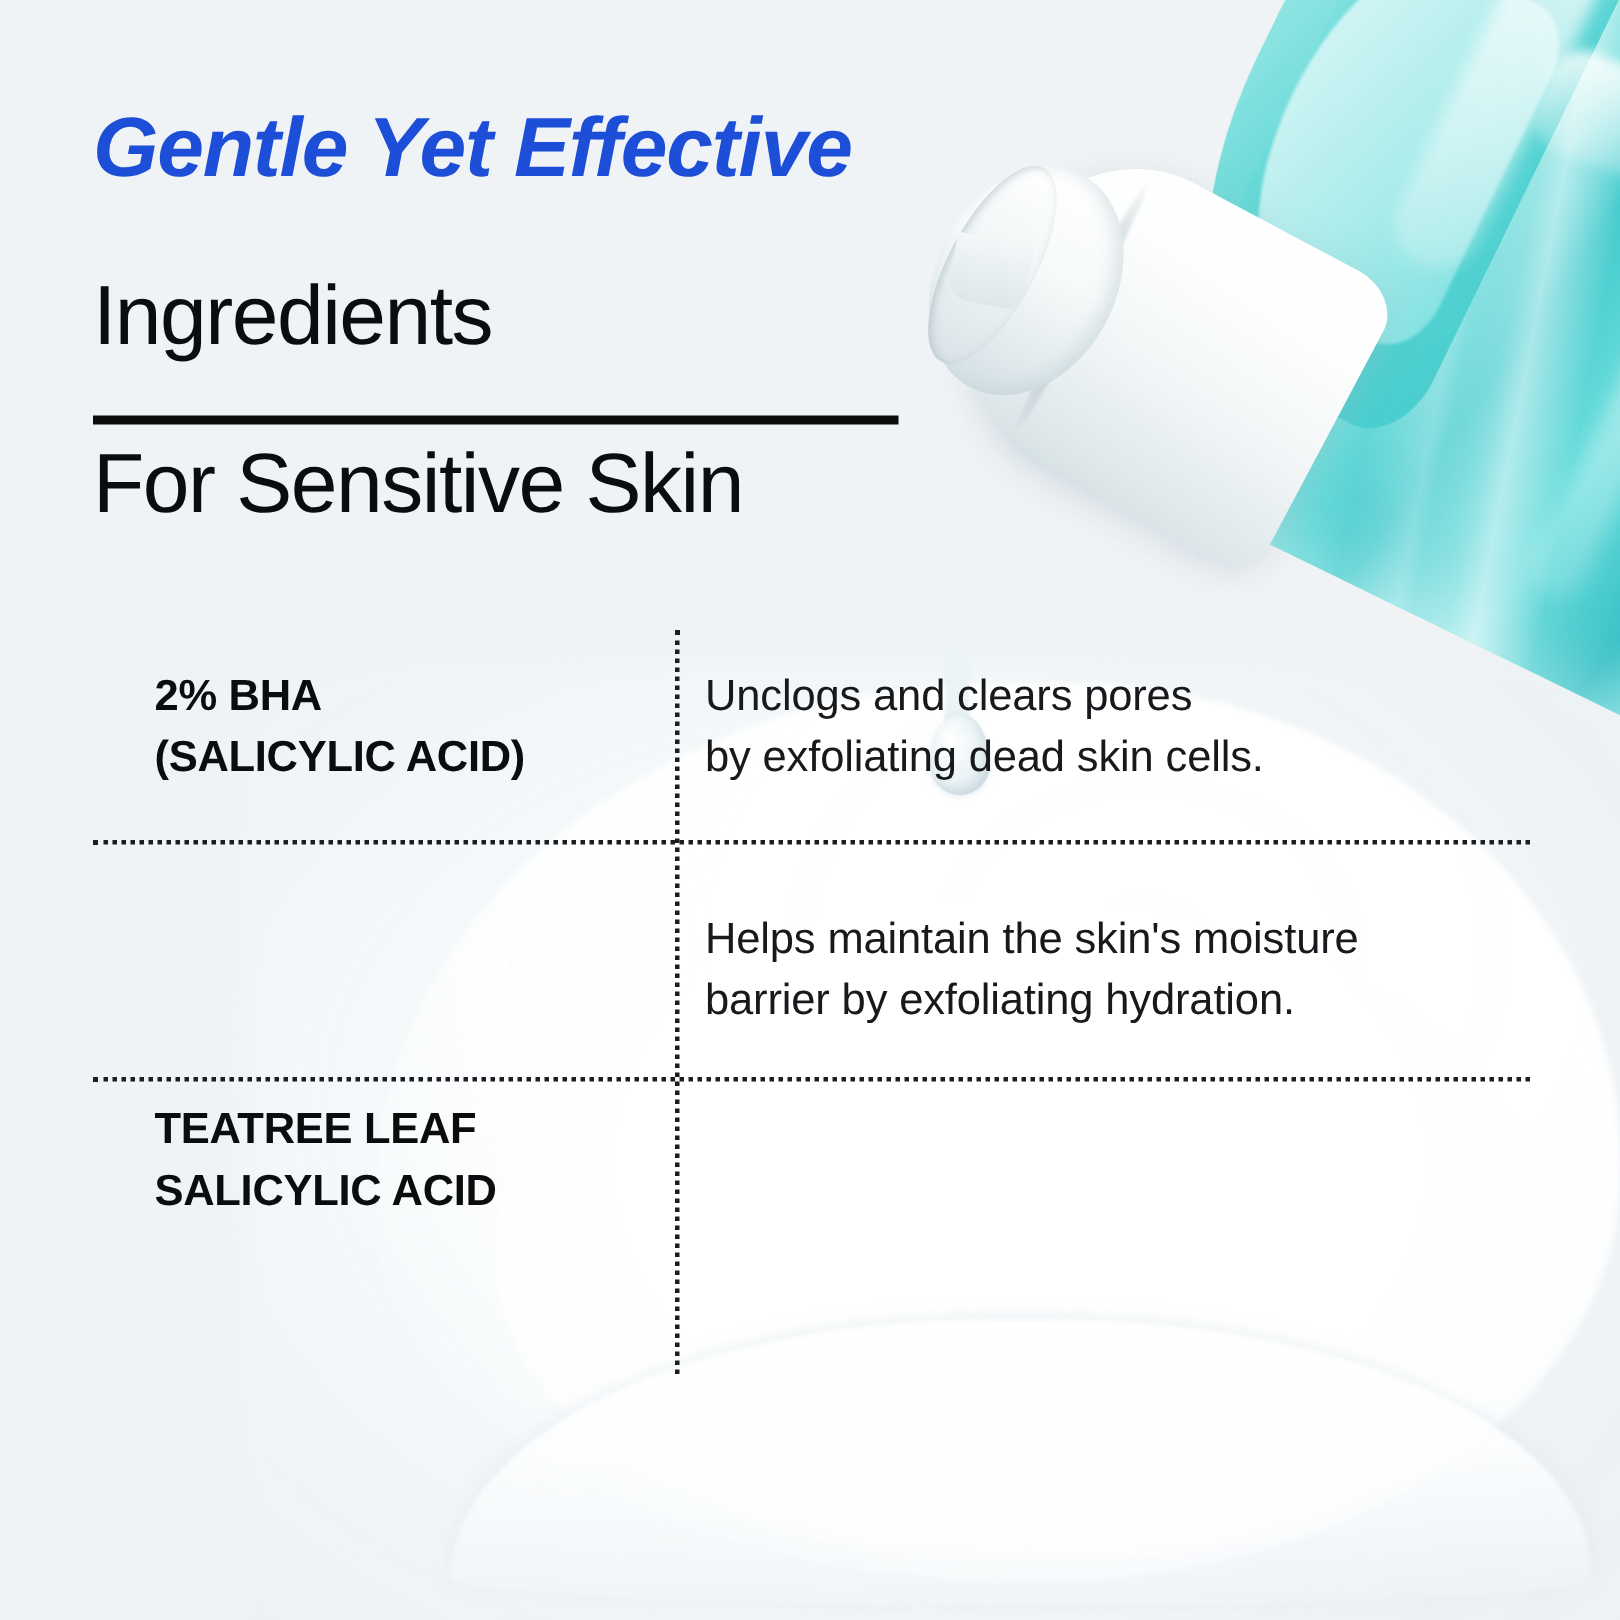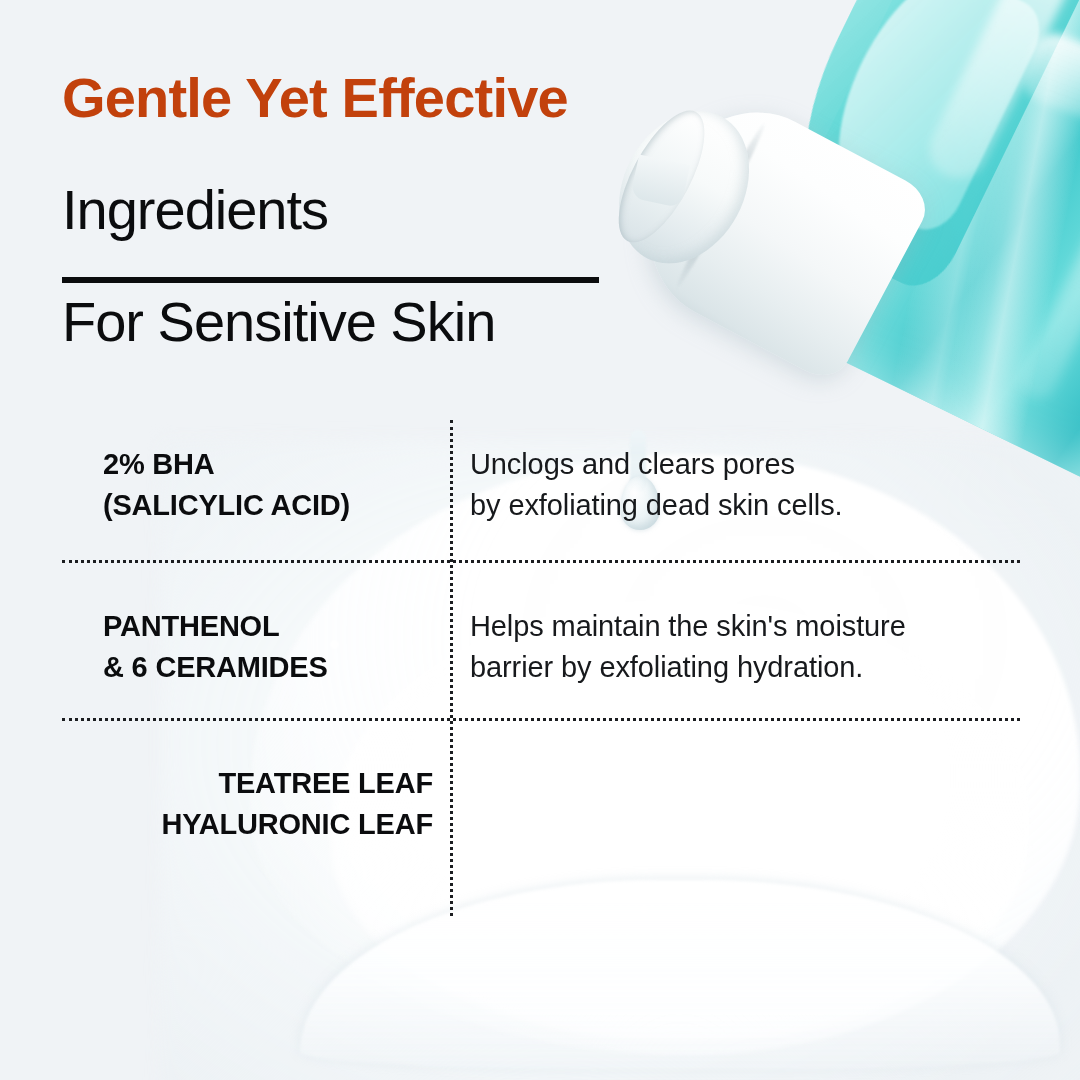--- a/index.html
+++ b/index.html
@@ -267,22 +267,23 @@
     top: 62px;
     width: 660px;
   }
   .hl-line {
     font-size: 56px;
     line-height: 72px;
     letter-spacing: -0.8px;
     white-space: nowrap;
   }
   .hl-teal {
-    color: #c2410c;
+    color: #1d4ed8;
     font-weight: 700;
+    font-style: italic;
   }
   .hl-black {
     color: #0b0c0e;
     font-weight: 400;
     letter-spacing: -1px;
     margin-top: 40px;
   }
   .hl-underline {
     position: absolute;
     left: 62px;
@@ -336,21 +337,21 @@
     font-weight: 400;
     font-size: 29px;
     line-height: 41px;
     letter-spacing: -0.1px;
   }
 
   .r1-label { top: 444px; }
   .r1-desc  { top: 444px; }
   .r2-label { top: 606px; }
   .r2-desc  { top: 606px; }
-  .r3-label { top: 763px; text-align: right; }
+  .r3-label { top: 733px; }
   .r3-desc  { top: 783px; }
 </style>
 </head>
 <body>
 
 <div id="page">
 
   <div class="photo-layer">
     <div class="bg-wash"></div>
 
@@ -400,29 +401,25 @@
 
       <div class="row-label r1-label">
         <div>2% BHA</div>
         <div>(SALICYLIC ACID)</div>
       </div>
       <div class="row-desc r1-desc">
         <div>Unclogs and clears pores</div>
         <div>by exfoliating dead skin cells.</div>
       </div>
 
-      <div class="row-label r2-label">
-        <div>PANTHENOL</div>
-        <div>&amp; 6 CERAMIDES</div>
-      </div>
       <div class="row-desc r2-desc">
         <div>Helps maintain the skin's moisture</div>
         <div>barrier by exfoliating hydration.</div>
       </div>
 
       <div class="row-label r3-label">
         <div>TEATREE LEAF</div>
-        <div>HYALURONIC LEAF</div>
+        <div>SALICYLIC ACID</div>
       </div>
 
     </div>
   </div>
 </div>
 
 </body></html>

